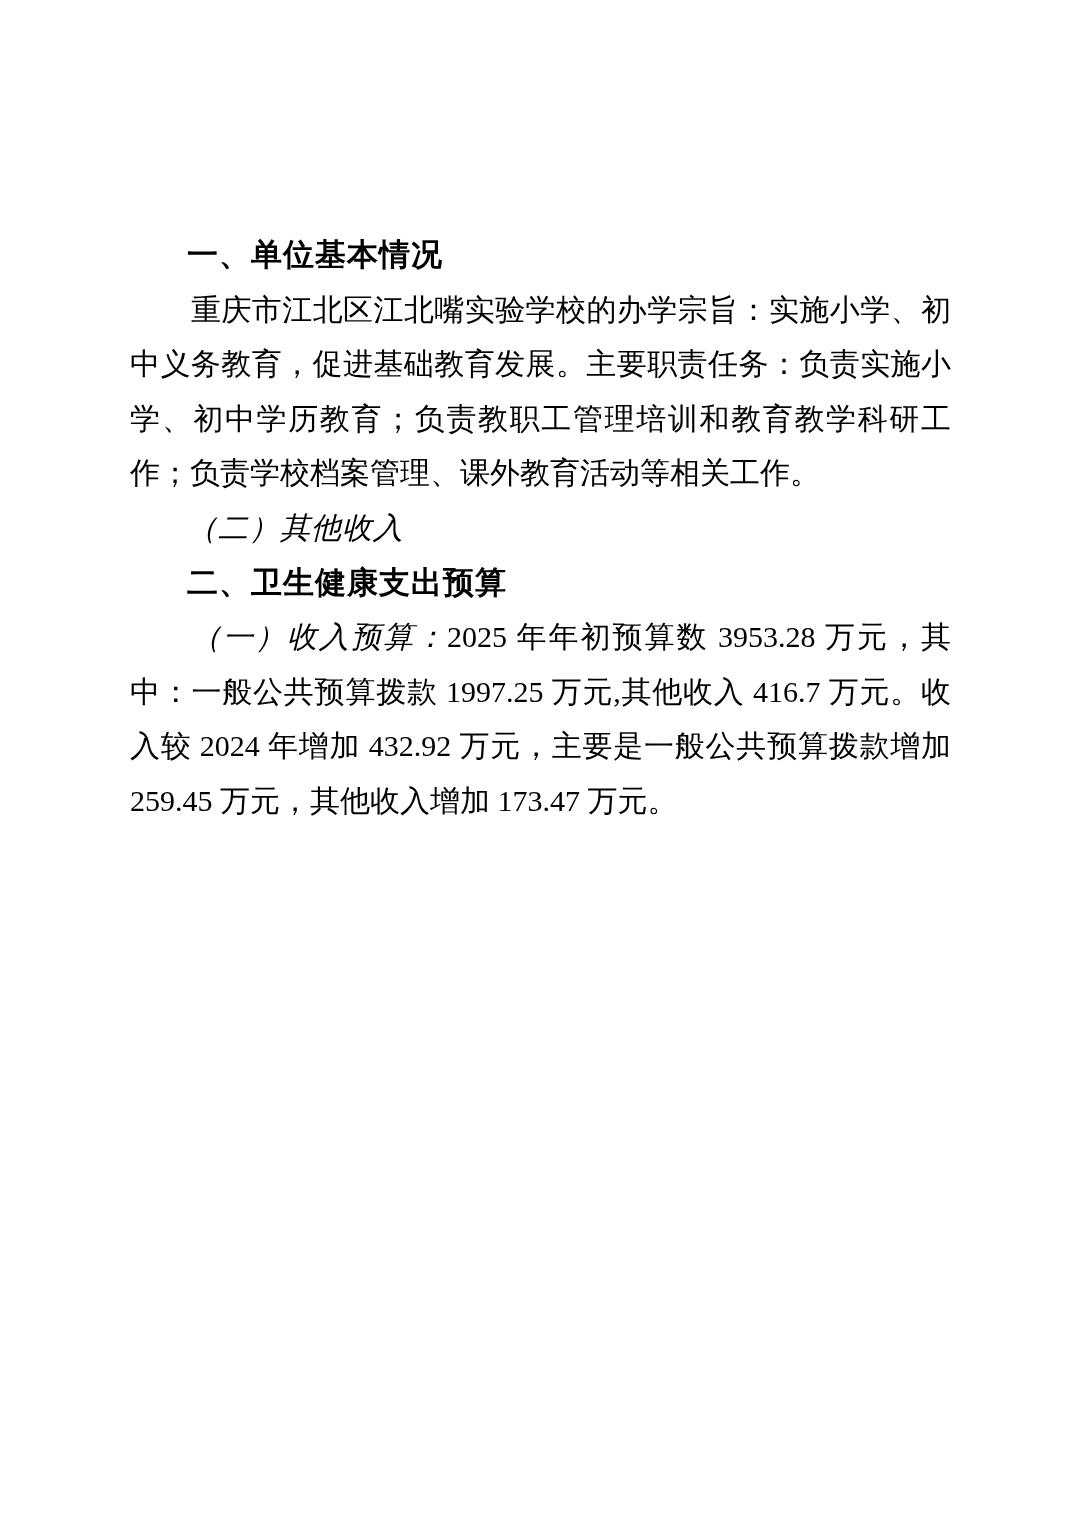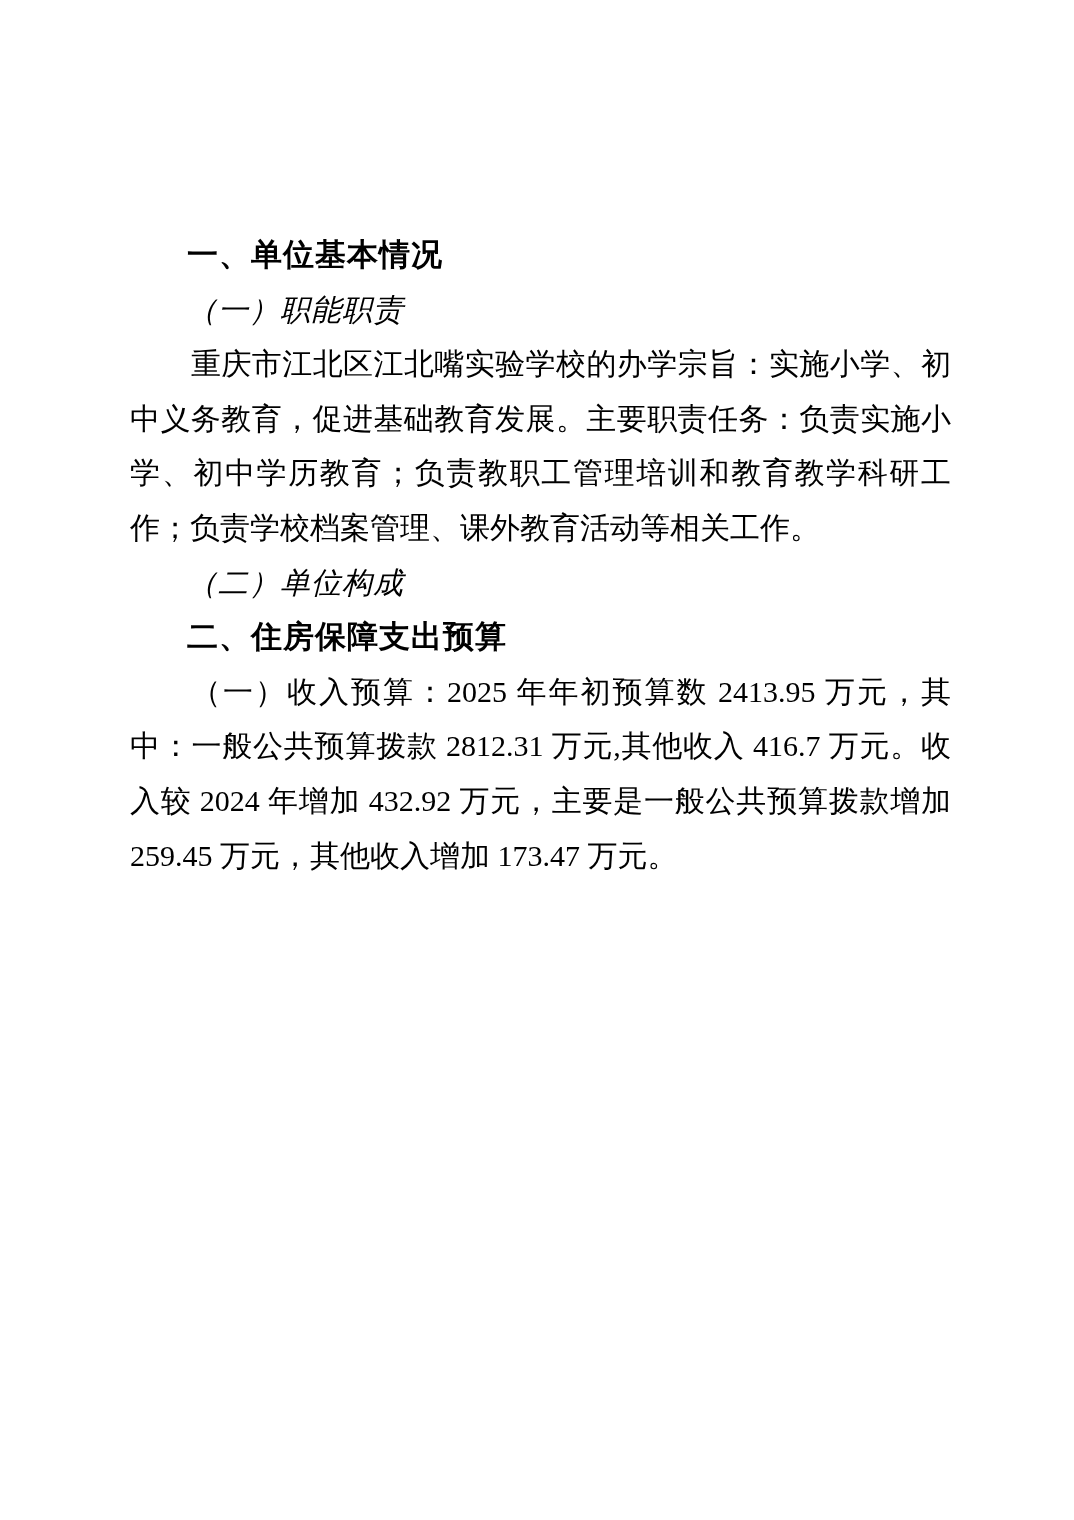--- a/index.html
+++ b/index.html
@@ -38,36 +38,36 @@
     font-size: 31px;
     text-indent: 57px;
     letter-spacing: 1px;
   }
   .subheading {
     font-style: italic;
     text-indent: 57px;
     letter-spacing: 1px;
   }
   .lead {
+    font-style: italic;
   }
 </style>
 </head>
 <body>
 
 <div class="page">
   <div class="content">
 
     <p class="heading">一、单位基本情况</p>
 
-    <p class="subheading">（一）职能职责</p>
 
     <p class="para">重庆市江北区江北嘴实验学校的办学宗旨：实施小学、初中义务教育，促进基础教育发展。主要职责任务：负责实施小学、初中学历教育；负责教职工管理培训和教育教学科研工作；负责学校档案管理、课外教育活动等相关工作。</p>
 
-    <p class="subheading">（二）单位构成</p>
+    <p class="subheading">（二）其他收入</p>
 
 
-    <p class="heading">二、住房保障支出预算</p>
+    <p class="heading">二、卫生健康支出预算</p>
 
-    <p class="para"><span class="lead">（一）收入预算：</span><span>2025 年年初预算数 2413.95 万元，其中：一般公共预算拨款 2812.31 万元,其他收入 416.7 万元。收入较 2024 年增加 432.92 万元，主要是一般公共预算拨款增加 259.45 万元，其他收入增加 173.47 万元。</span></p>
+    <p class="para"><span class="lead">（一）收入预算：</span><span>2025 年年初预算数 3953.28 万元，其中：一般公共预算拨款 1997.25 万元,其他收入 416.7 万元。收入较 2024 年增加 432.92 万元，主要是一般公共预算拨款增加 259.45 万元，其他收入增加 173.47 万元。</span></p>
 
 
   </div>
 </div>
 
 </body></html>

